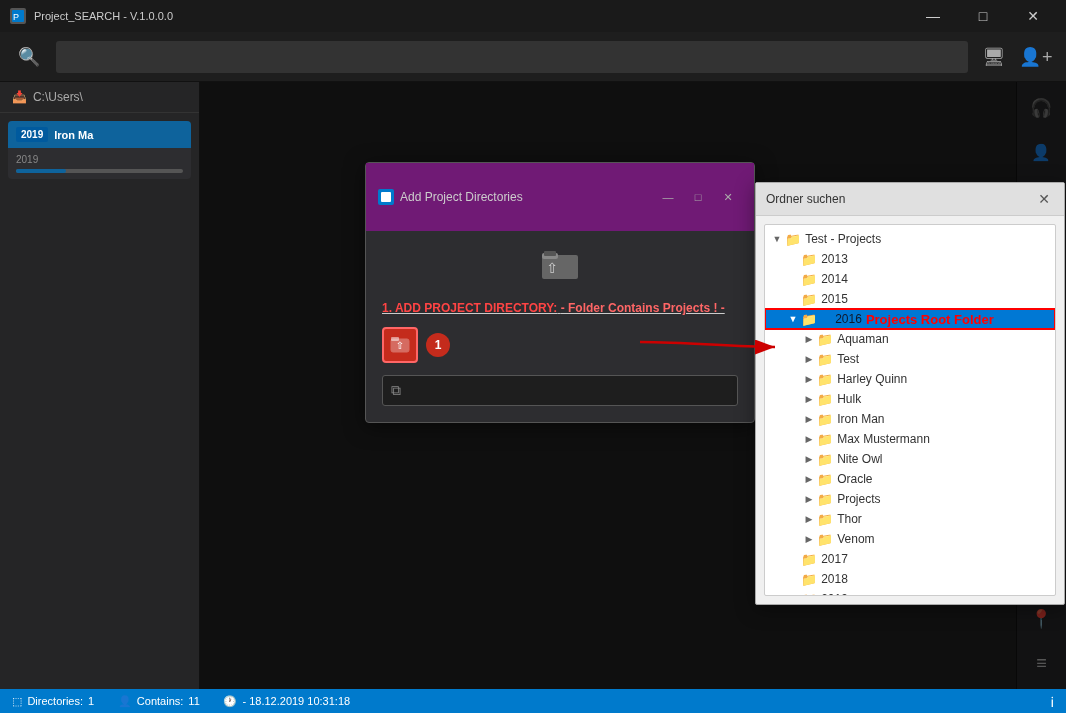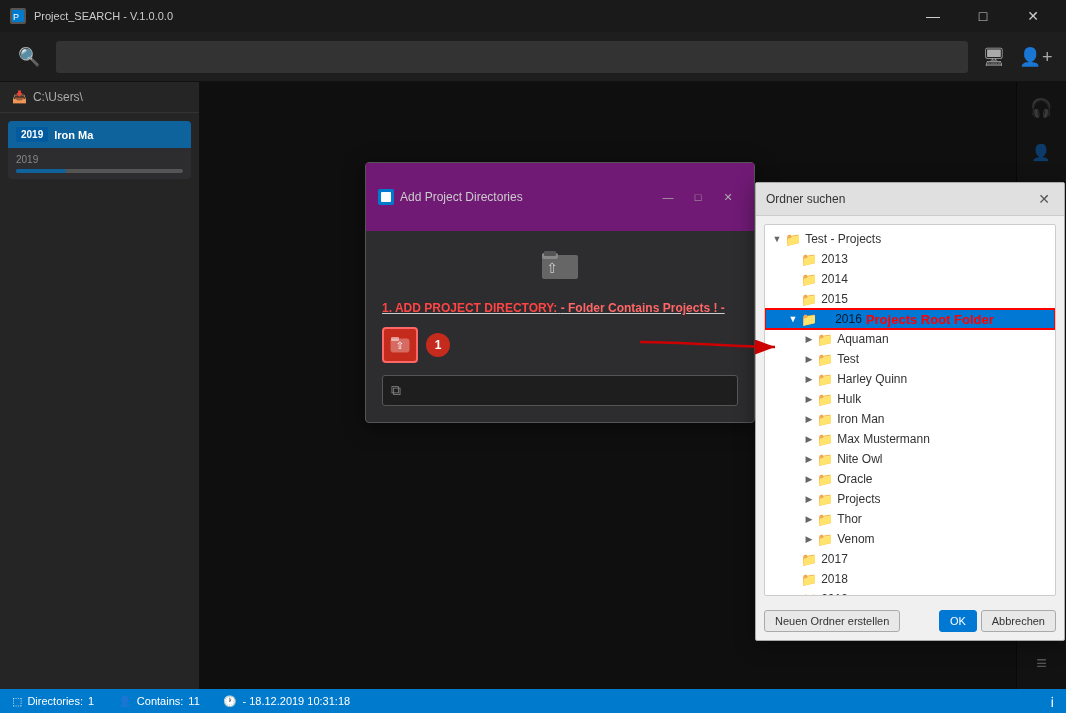--- a/index.html
+++ b/index.html
@@ -324,27 +324,20 @@
               <span>2018</span>
             </div>
 
             <div class="tree-item indent-1">
               <div class="tree-toggle empty"></div>
               <span class="folder-icon">📁</span>
               <span>2019</span>
             </div>
           </div>
         </div>
-        <div class="folder-browser-footer">
-          <button class="footer-btn">Neuen Ordner erstellen</button>
-          <div style="display:flex;gap:4px;">
-            <button class="footer-btn primary">OK</button>
-            <button class="footer-btn">Abbrechen</button>
-          </div>
-        </div>
       </div>
 
     </div>
   </div>
 
   <div class="status-bar">
     <div class="status-item">
       <span>⬚</span>
       <span>Directories:</span>
       <span>1</span>

